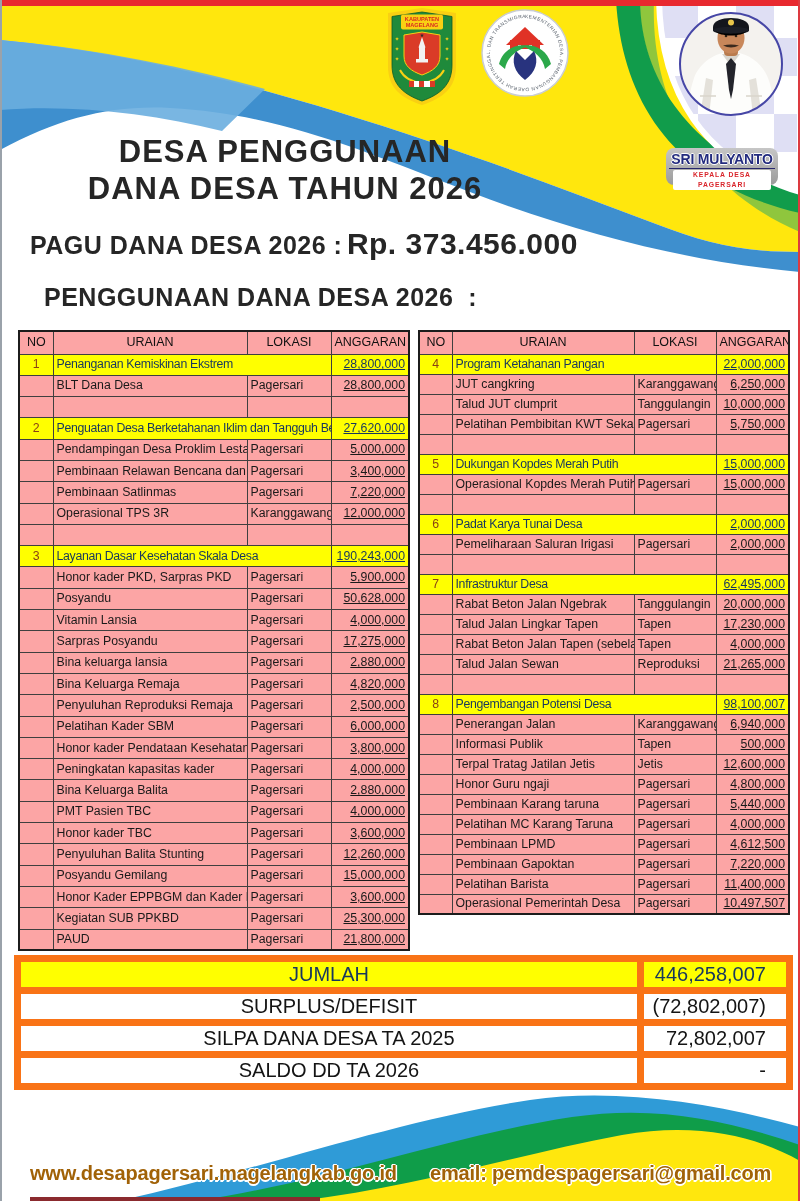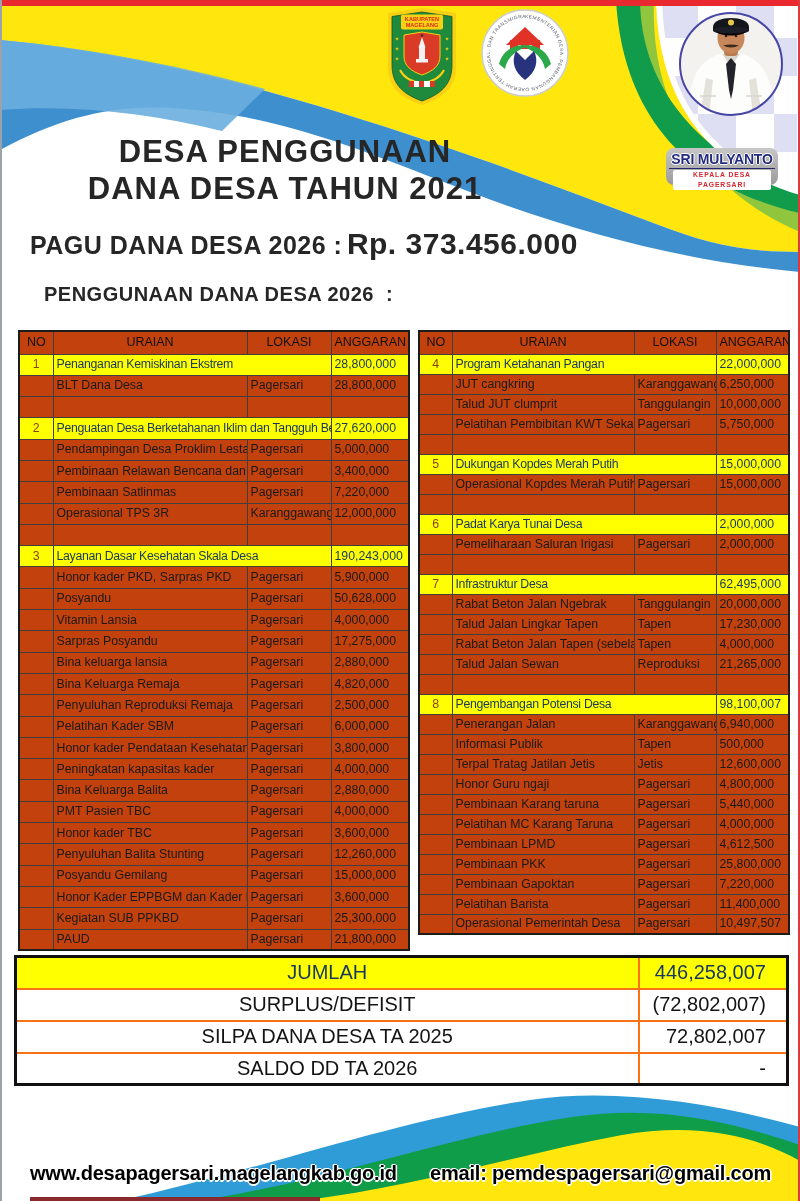--- a/index.html
+++ b/index.html
@@ -10,61 +10,61 @@
   .edge-left{position:absolute;left:0;top:0;width:2px;height:1201px;background:#9aa2aa;z-index:40;}
   .edge-right{position:absolute;right:0;top:0;width:2px;height:1201px;background:#dd3a40;z-index:40;}
 
   
   .title-line{position:absolute;left:55px;width:460px;text-align:center;color:#262626;
               font-weight:900;font-size:31px;letter-spacing:1px;z-index:10;white-space:nowrap;}
   .t1{top:134px;} .t2{top:171px;}
   .pagu{position:absolute;left:30px;top:227px;z-index:10;white-space:nowrap;color:#262626;}
   .pagu .lbl{font-size:25px;font-weight:900;letter-spacing:.5px;vertical-align:baseline;}
   .pagu .amt{font-size:30px;font-weight:800;letter-spacing:.5px;vertical-align:baseline;}
-  .peng{position:absolute;left:44px;top:283px;z-index:10;font-size:20px;font-weight:900;
+  .peng{position:absolute;left:44px;top:283px;z-index:10;font-size:25px;font-weight:900;
         letter-spacing:.5px;color:#262626;white-space:pre;}
 
   
   .plate{position:absolute;left:666px;top:116px;width:112px;height:37px;z-index:12;
          background:linear-gradient(#c6c6c6,#9b9b9b);border-radius:8px;text-align:center;padding-top:2px;box-sizing:border-box;margin-top:32px;}
   .plate .nm{display:inline-block;font-size:14px;font-weight:800;color:#232B7E;letter-spacing:-.2px;line-height:15px;
              border-bottom:1.5px solid #27276b;padding:0 2px 1px 2px;
              text-shadow:1px 0 0 #fff,-1px 0 0 #fff,0 1px 0 #fff,0 -1px 0 #fff;}
   .plate .rl{margin:1px 7px 0 7px;background:#ffffff;border-radius:2px;font-size:6.8px;font-weight:700;
              color:#D9252B;letter-spacing:.9px;line-height:10px;}
 
   
   table.budget{position:absolute;top:330px;border-collapse:collapse;table-layout:fixed;
-               font-size:12.3px;color:#1a1a1a;z-index:10;background:#c2410c;border:2px solid #1c1c1c;}
+               font-size:12.3px;color:#1a1a1a;z-index:10;background:#fca5a5;border:2px solid #1c1c1c;}
   .tbl-left{left:18px;width:390px;}
   .tbl-right{left:418px;width:370px;}
   table.budget td{border:1px solid #3f3f3f;overflow:hidden;white-space:nowrap;padding:0 3px;line-height:1.05;}
   table.budget thead tr{height:23px;}
   .tbl-left tbody tr{height:21.3px;}
   .tbl-right tbody tr{height:20px;}
   table.budget thead td{text-align:center;font-size:12.5px;color:#111;}
   td.c-no{text-align:center;}
-  td.c-a{}
+  td.c-a{text-align:right;text-decoration:underline;}
   tr.sec td{background:#FFFF00;}
   tr.sec td.c-no{color:#8A4214;}
   tr.sec td.c-u,tr.sec td.c-a{color:#17375E;}
   tr.sec td.c-u{letter-spacing:-.3px;}
 
   
   table.summary{position:absolute;left:14px;top:955px;width:772px;border-collapse:collapse;table-layout:fixed;
                 font-size:20px;color:#141414;z-index:10;background:#fff;border:3px solid #101010;}
-  table.summary td{border:2px solid #f97316;overflow:hidden;white-space:nowrap;margin-top:32px;}
+  table.summary td{border:7px solid #f97316;overflow:hidden;white-space:nowrap;margin-top:32px;}
   table.summary tr{height:32px;}
   td.s-label{text-align:center;}
   td.s-value{text-align:right;padding-right:20px;}
   tr.hl td{background:#FFFF00;color:#17375E;}
 
   
   .footer-art{position:absolute;left:0;top:1085px;z-index:5;}
-  .f-text{position:absolute;z-index:15;font-size:20px;font-weight:800;color:#000000;letter-spacing:-.2px;white-space:nowrap;
+  .f-text{position:absolute;z-index:15;font-size:20px;font-weight:800;color:#a16207;letter-spacing:-.2px;white-space:nowrap;
           text-shadow:1.5px 0 0 #fff,-1.5px 0 0 #fff,0 1.5px 0 #fff,0 -1.5px 0 #fff,1px 1px 0 #fff,-1px -1px 0 #fff;}
   .f-web{left:30px;top:1162px;}
   .f-mail{left:430px;top:1162px;}
 </style>
 </head>
 <body>
 
 <div class="page">
 
   <svg class="abs" style="left:0;top:0;" width="800" height="335" viewBox="0 0 800 335">
@@ -158,21 +158,21 @@
       <circle cx="731" cy="64" r="51" fill="none" stroke="#4646A6" stroke-width="2"></circle>
     </g>
   </svg>
 
   <div class="plate">
     <span class="nm">SRI MULYANTO</span>
     <div class="rl">KEPALA DESA PAGERSARI</div>
   </div>
 
   <div class="title-line t1">DESA PENGGUNAAN</div>
-  <div class="title-line t2">DANA DESA TAHUN 2021</div>
+  <div class="title-line t2">DANA DESA TAHUN 2026</div>
   <div class="pagu">
     <span class="lbl">PAGU DANA DESA 2026 :</span>
     <span class="amt">Rp. 373.456.000</span>
   </div>
   <div class="peng">PENGGUNAAN DANA DESA 2026  :</div>
 
   <table class="budget tbl-left" id="tblLeft">
     <colgroup>
         <col style="width:34px">
         <col style="width:194px">
@@ -509,26 +509,20 @@
           <td class="c-no"></td>
           <td class="c-u">Pelatihan MC Karang Taruna</td>
           <td class="c-l">Pagersari</td>
           <td class="c-a">4,000,000</td>
         </tr>
         <tr>
           <td class="c-no"></td>
           <td class="c-u">Pembinaan LPMD</td>
           <td class="c-l">Pagersari</td>
           <td class="c-a">4,612,500</td>
-        </tr>
-        <tr>
-          <td class="c-no"></td>
-          <td class="c-u">Pembinaan PKK</td>
-          <td class="c-l">Pagersari</td>
-          <td class="c-a">25,800,000</td>
         </tr>
         <tr>
           <td class="c-no"></td>
           <td class="c-u">Pembinaan Gapoktan</td>
           <td class="c-l">Pagersari</td>
           <td class="c-a">7,220,000</td>
         </tr>
         <tr>
           <td class="c-no"></td>
           <td class="c-u">Pelatihan Barista</td>

